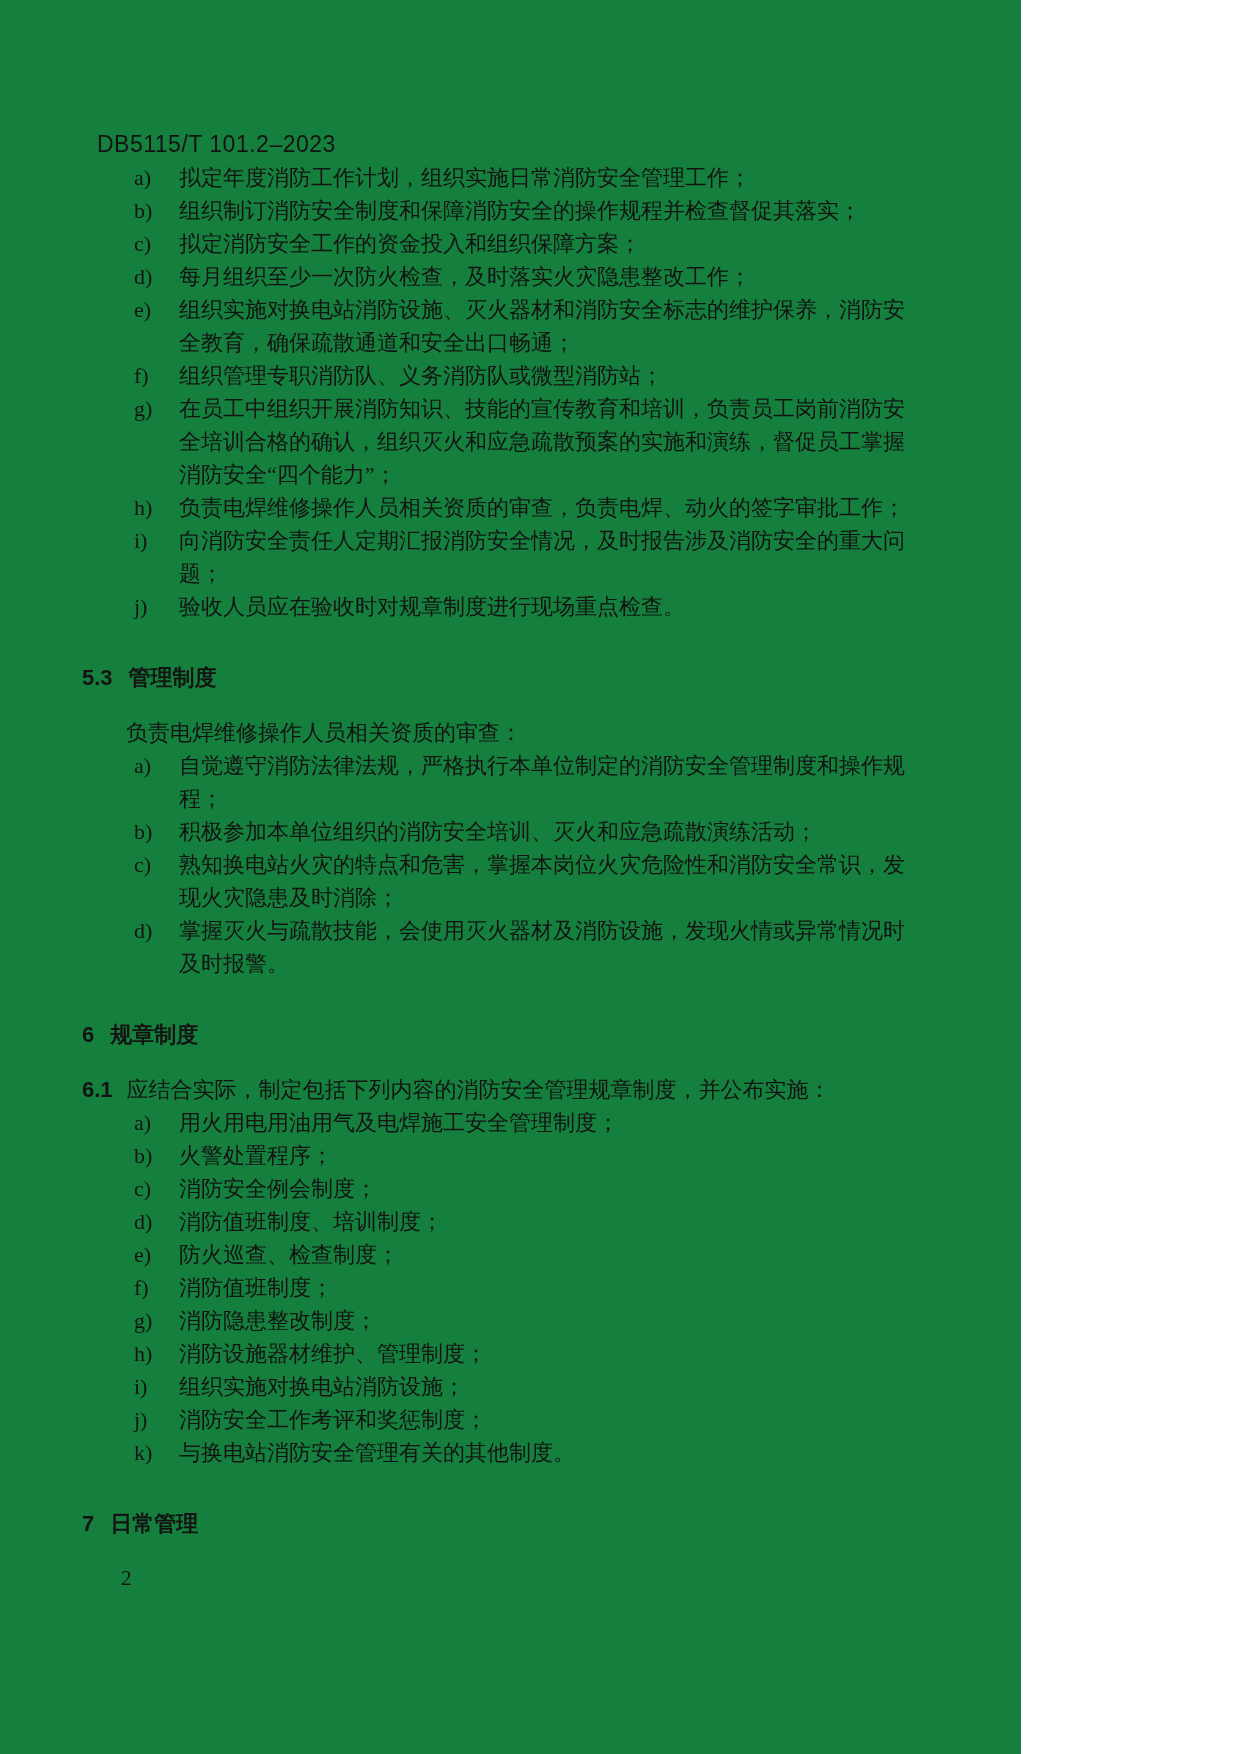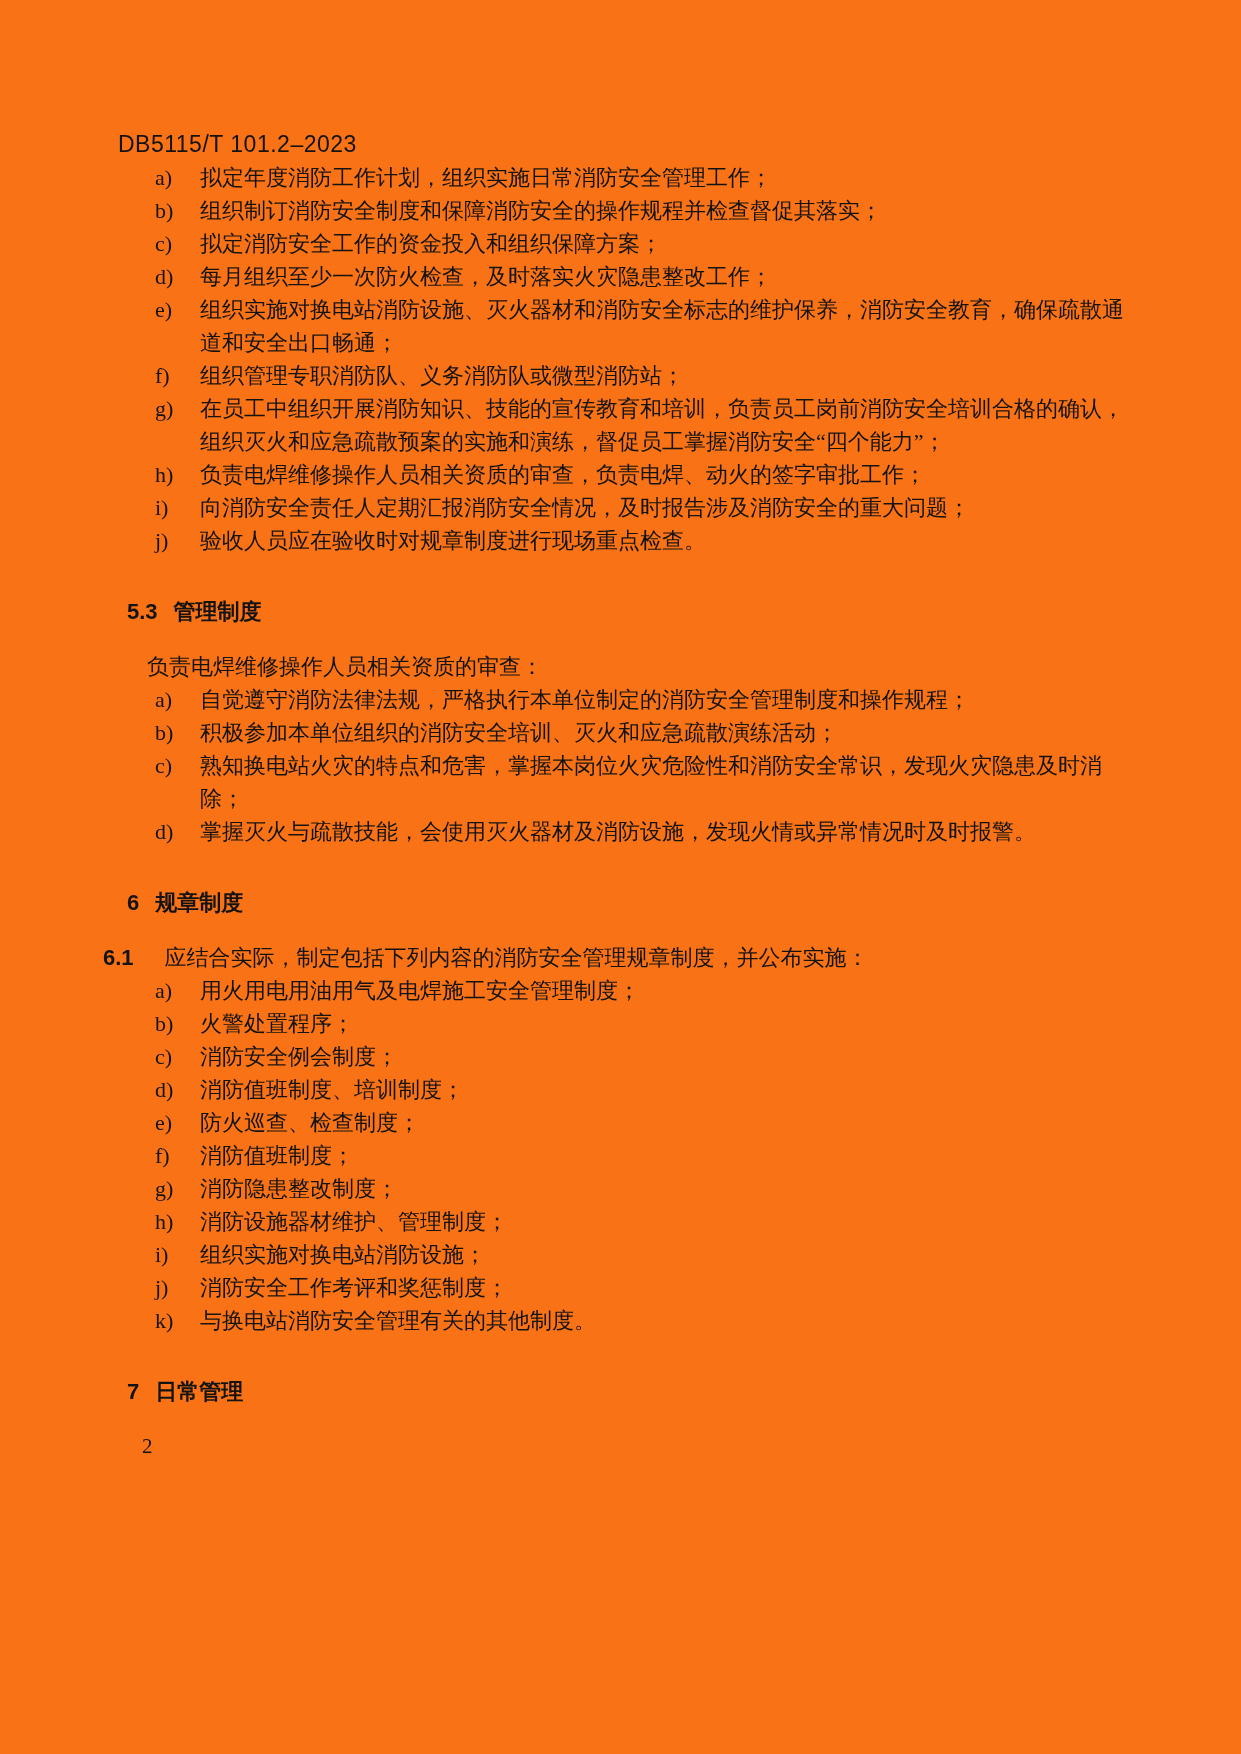--- a/index.html
+++ b/index.html
@@ -1,22 +1,22 @@
 <!DOCTYPE html>
 <html lang="zh"><head>
 <meta charset="utf-8">
 <style>
   html,body{margin:0;padding:0;background:#ffffff;}
   .page{
     position:relative;
-    width:1241px;
+    width:1021px;
     height:1754px;
-    background:#f97316;
+    background:#15803d;
     box-sizing:border-box;
-    padding:128px 100px 0 103px;
+    padding:128px 100px 0 82px;
     font-family:"Liberation Serif","DejaVu Serif",serif;
     font-size:22px;
     line-height:33px;
     color:#131313;
     overflow:hidden;
   }
   .doc-code{
     font-family:"Liberation Sans","DejaVu Sans",sans-serif;
     font-size:23px;
     letter-spacing:0.5px;
@@ -38,25 +38,25 @@
     flex:1;
   }
   .sec-heading{
     font-family:"Liberation Sans","DejaVu Sans",sans-serif;
     font-weight:bold;
     font-size:22px;
     margin:38px 0 22px 0;
     display:flex;
     align-items:baseline;
   }
-  .sec-heading .num{margin-right:16px;margin-left:24px;}
+  .sec-heading .num{margin-right:16px;}
   .clause .cnum{
     font-family:"Liberation Sans","DejaVu Sans",sans-serif;
     font-weight:bold;
-    margin-right:31px;
+    margin-right:14px;
     text-align:center;
   }
   .page-num{
     margin-top:22px;
     margin-left:39px;
     font-size:21px;
   }
 </style>
 </head>
 <body>

